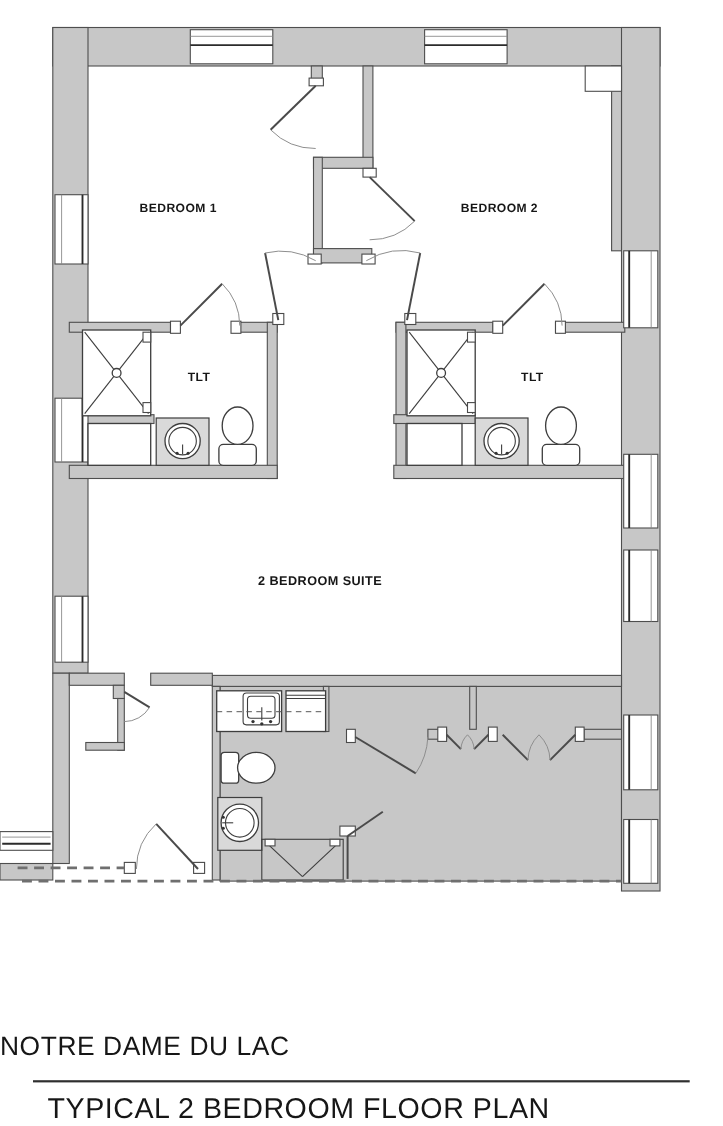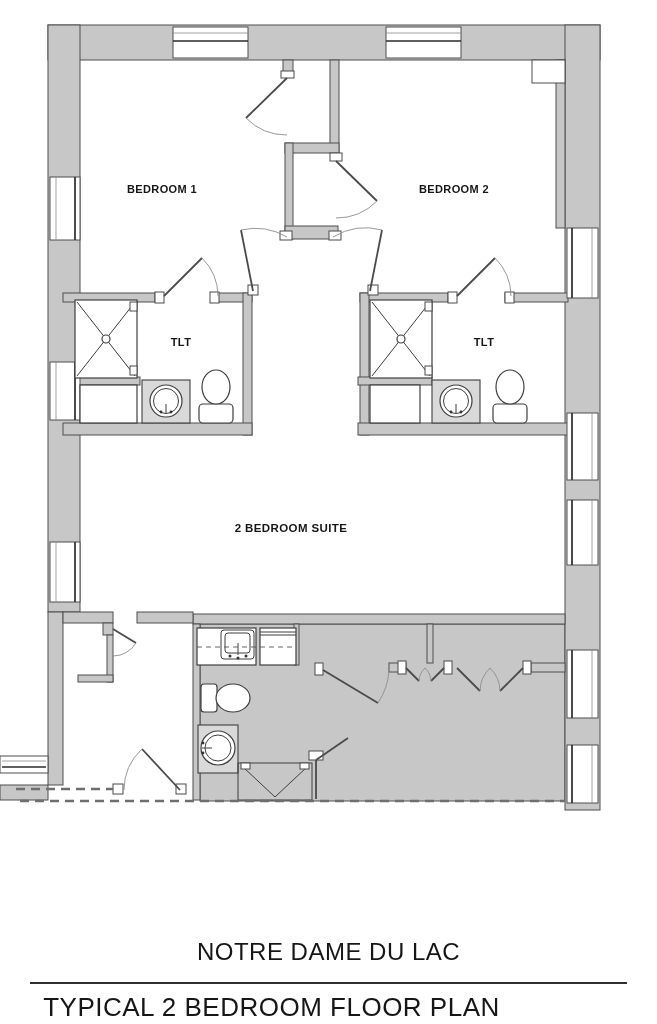--- a/index.html
+++ b/index.html
@@ -15,21 +15,21 @@
   .ctr{fill:#d9d9d9;stroke:var(--fix-line,#3e3e3e);stroke-width:1.1;}
   .fixg{fill:none;stroke:var(--fix-line,#3e3e3e);stroke-width:1;}
   .door{stroke:#4a4a4a;stroke-width:1.8;fill:none;}
   .arc{stroke:#8d8d8d;stroke-width:0.9;fill:none;}
   .jamb{fill:#ffffff;stroke:#4a4a4a;stroke-width:1;}
   .dash{stroke:var(--dash,#6f6f6f);stroke-width:2.4;stroke-dasharray:9 6;fill:none;}
   .dashthin{stroke:#555;stroke-width:0.9;stroke-dasharray:5 4;fill:none;}
   .dot{fill:#333;}
   .label{font:bold 11px "Liberation Sans","DejaVu Sans",sans-serif;fill:var(--text,#161616);letter-spacing:.4px;}
   .label-lg{font:bold 11.5px "Liberation Sans","DejaVu Sans",sans-serif;fill:var(--text,#161616);letter-spacing:.4px;}
-  .title1{position:absolute;top:938px;left:0;width:657px;text-align:center;
+  .title1{position:absolute;top:938px;left:0;width:657px;text-align:left;
           font-size:24px;letter-spacing:.5px;color:var(--text,#161616);}
   .title-rule{position:absolute;top:982px;left:30px;width:597px;border-top:2.5px solid #2f2f2f;}
   .title2{position:absolute;top:992px;left:0;width:543px;text-align:center;
           font-size:26px;letter-spacing:.5px;color:var(--text,#161616);}
 </style>
 </head>
 <body>
 
 <div class="page">
 

